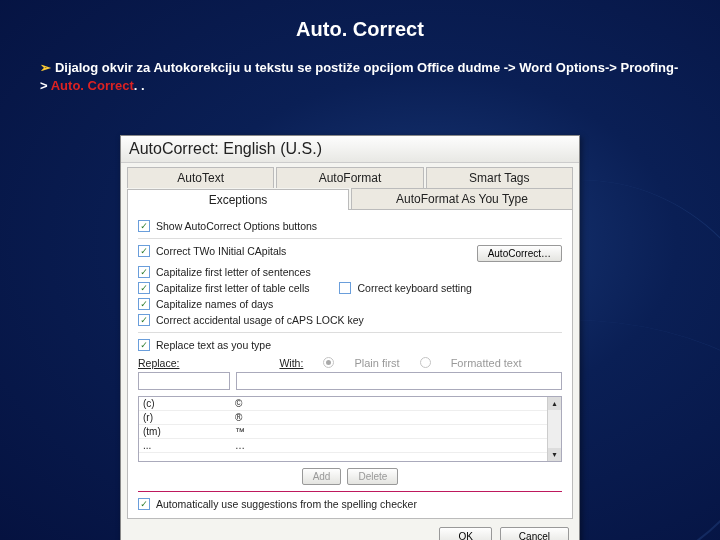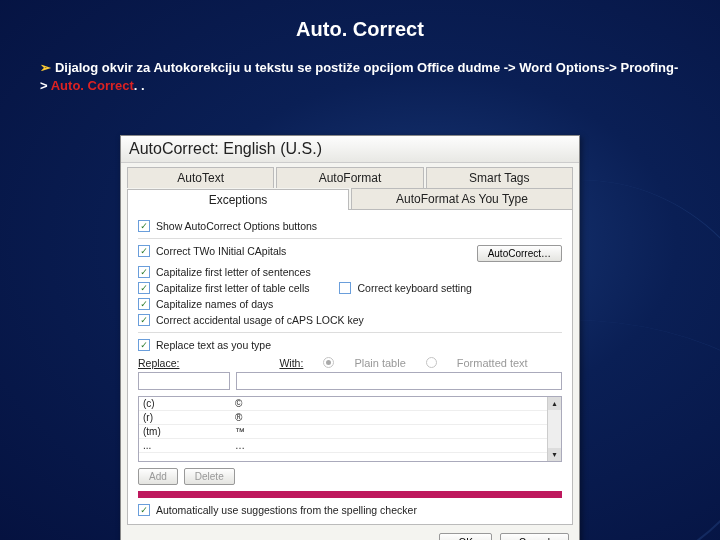--- a/index.html
+++ b/index.html
@@ -137,22 +137,22 @@
   .trow { display: flex; border-bottom: 1px solid #eee; }
   .trow div { padding: 1px 4px; font-size: 10px; }
   .trow .c1 { width: 92px; }
   .trow .c2 { flex: 1; }
   .scrollbar {
     position: absolute; right: 0; top: 0; bottom: 0; width: 14px;
     background: #eee; border-left: 1px solid #ccc;
     display: flex; flex-direction: column; justify-content: space-between;
   }
   .sb-btn { height: 13px; background: #ddd; text-align: center; font-size: 8px; line-height: 13px; }
-  .action-row { display: flex; justify-content: flex-start; gap: 6px; margin-top: 6px; }
-  .footer-chk { margin-top: 6px; border-top: 7px solid #be185d; padding-top: 6px; }
+  .action-row { display: flex; justify-content: center; gap: 6px; margin-top: 6px; }
+  .footer-chk { margin-top: 6px; border-top: 1px solid #be185d; padding-top: 6px; }
   .dlg-footer {
     display: flex; justify-content: flex-end; gap: 8px;
     padding: 8px 10px; background: #f4f4f0;
   }
   .dlg-footer .btn { padding: 3px 18px; }
   .sep { height: 1px; background: #ddd; margin: 4px 0; }
   .grayed { color: #999; }
 </style>
 </head>
 <body>
@@ -218,21 +218,21 @@
     <div class="row">
       <span class="chk checked"></span>
       <label>Replace text as you type</label>
     </div>
 
     <div class="replace-row">
       <span class="lbl">Replace:</span>
       <span style="width:60px"></span>
       <span class="lbl">With:</span>
       <span class="radio sel dis"></span>
-      <span class="grayed">Plain table</span>
+      <span class="grayed">Plain first</span>
       <span class="radio dis"></span>
       <span class="grayed">Formatted text</span>
     </div>
 
     <div class="inputs">
       <input type="text" style="width: 92px;">
       <input type="text" style="flex: 1 1 0%;">
     </div>
 
     <div class="table">

